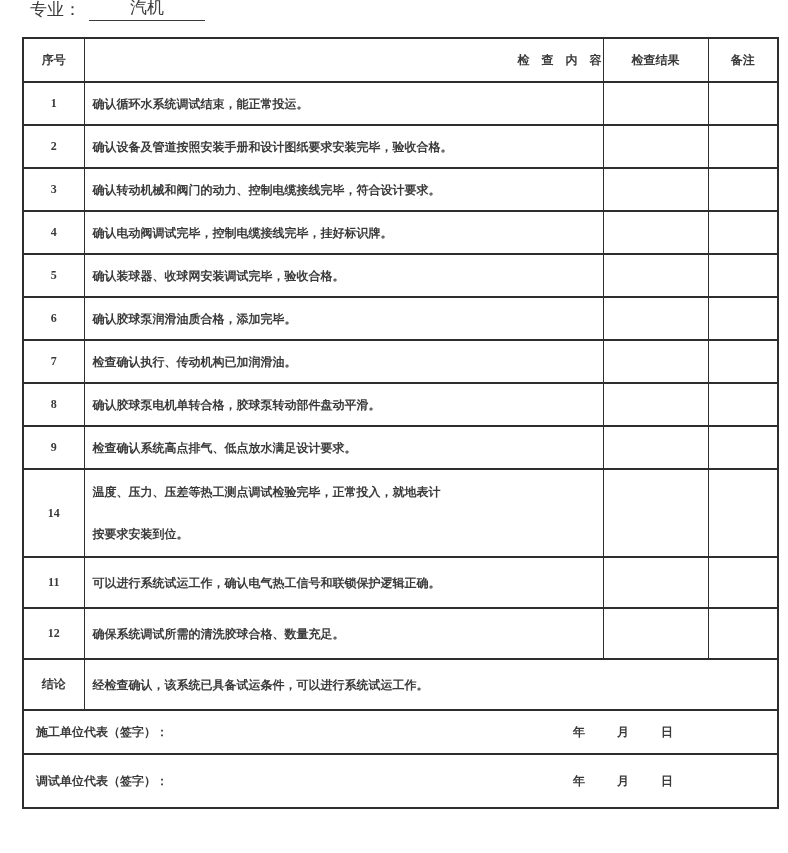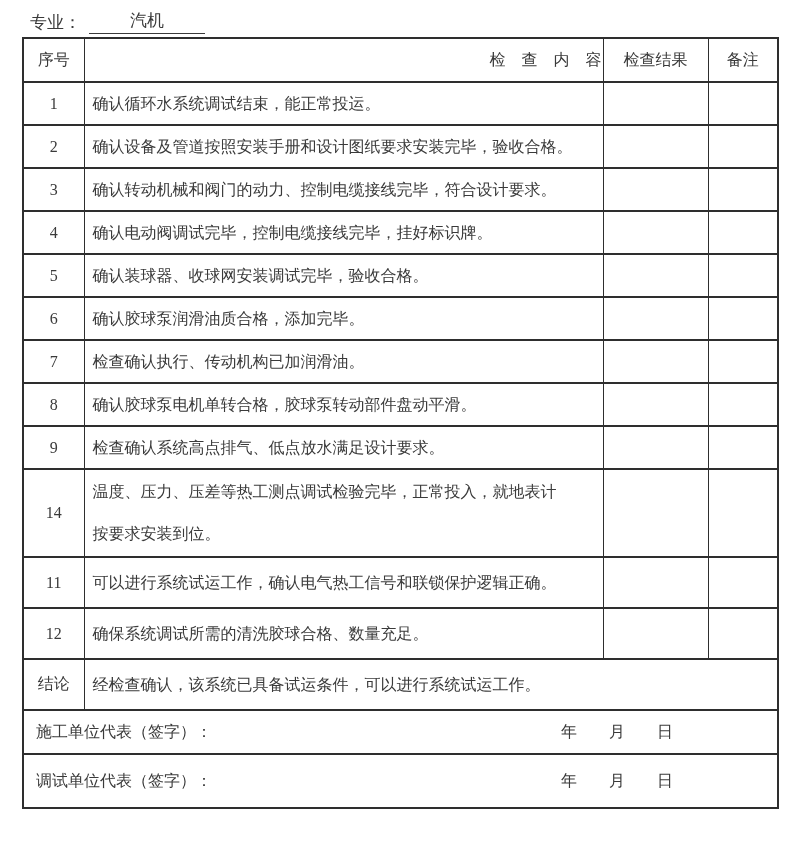--- a/index.html
+++ b/index.html
@@ -11,21 +11,22 @@
     background: #ffffff;
     color: #3a3a3a;
     font-family: "Liberation Serif", "DejaVu Serif", serif;
   }
   .page { width: 788px; height: 853px; overflow: hidden; position: relative; }
 
   
   .topbar {
     display: flex;
     justify-content: space-between;
-    padding: 9px 0 0 30px;
+    align-items: flex-end;
+    padding: 9px 0 16px 30px;
     height: 37px;
     font-size: 17px;
     line-height: 22px;
     gap: 36px;
   }
   .field { white-space: nowrap; }
   .blank-underline {
     display: inline-block;
     text-align: center;
     border-bottom: 1.5px solid #3a3a3a;
@@ -41,22 +42,22 @@
     table-layout: fixed;
     margin-left: 22px;
     width: 755px;
     border: 2.5px solid #2e2e2e;
   }
   .check-table th, .check-table td {
     border-style: solid;
     border-color: #2e2e2e;
     border-width: 2px 1.5px;
     vertical-align: middle;
-    font-weight: normal;
-    font-size: 16px;
+    font-weight: bold;
+    font-size: 12px;
     overflow: hidden;
   }
   col.w-no      { width: 61px; }
   col.w-content { width: 519px; }
   col.w-result  { width: 105px; }
   col.w-remark  { width: 70px; }
 
   tr.r-head { height: 44px; }
   tr.r-std  { height: 43px; }
   tr.r-tall { height: 88px; }

